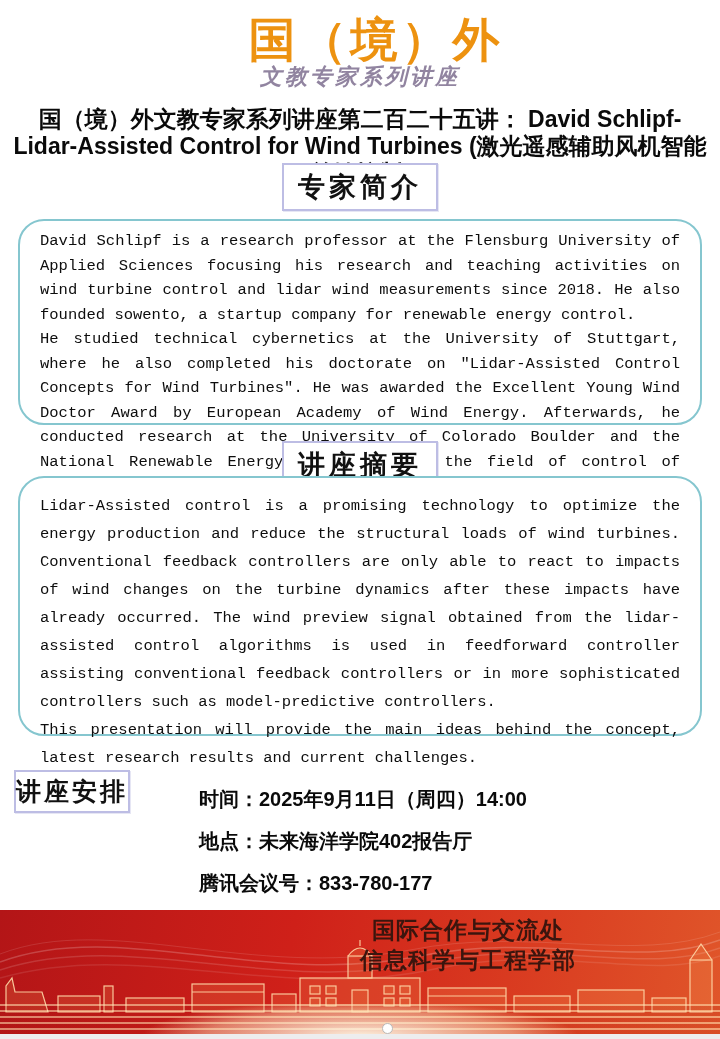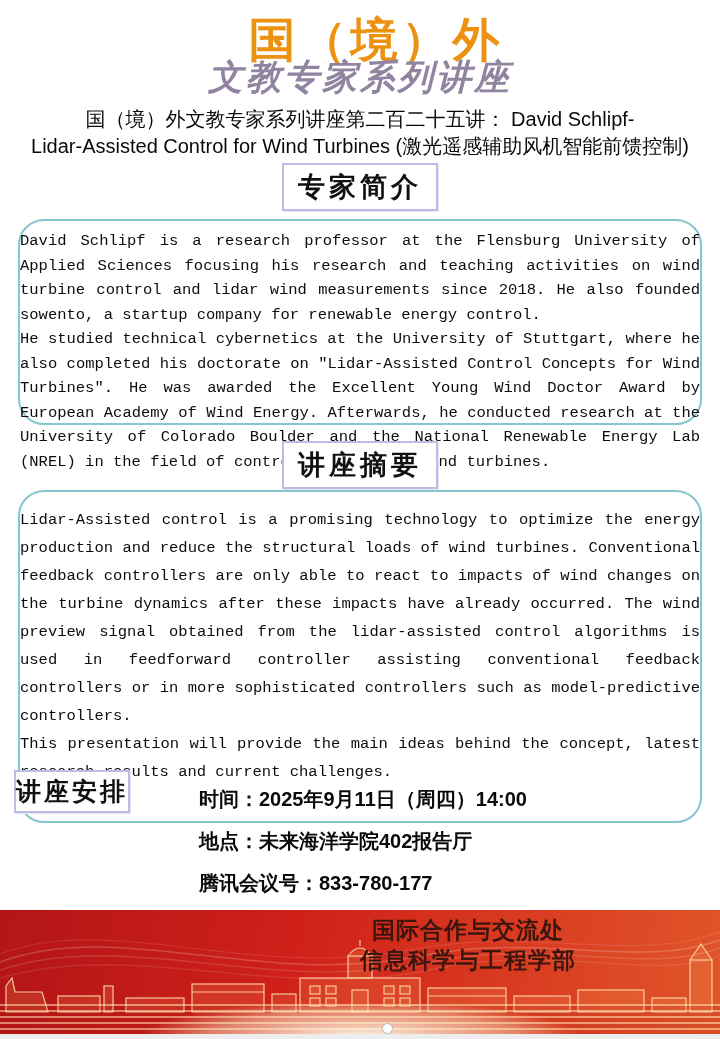--- a/index.html
+++ b/index.html
@@ -11,49 +11,49 @@
   }
   
   .logo { position:absolute; top:14px; left:0; right:0; text-align:center; }
   .logo-line1 {
     font-size:47px; font-weight:800; color:#ED9210;
     letter-spacing:4px; line-height:52px;
     font-family:"Liberation Sans", sans-serif;
     padding-left:32px;
   }
   .logo-line2 {
-    font-size:35px; font-weight:800; font-style:italic; color:#9184A0;
+    font-size:22px; font-weight:800; font-style:italic; color:#9184A0;
     letter-spacing:3px; line-height:34px; margin-top:-6px;
     font-family:"Liberation Sans", sans-serif;
   }
   
   .main-title {
     position:absolute; top:106px; left:6px; right:6px; text-align:center;
-    font-size:20px; font-weight:normal; color:#0a0a0a; line-height:27px;
+    font-size:23px; font-weight:bold; color:#0a0a0a; line-height:27px;
   }
   
   .section-label {
     position:absolute; left:50%; transform:translateX(-50%);
     border:2px solid #bdbde4; background:#ffffff;
     padding:4px 14px; font-family:"Liberation Serif", serif;
     font-size:27px; font-weight:600; color:#111;
     letter-spacing:4px; white-space:nowrap;
     box-shadow:1px 1px 0 #e6e6f4;
   }
   
   .rounded-box {
     position:absolute; left:18px; width:684px;
     border:2px solid #85c6cf; border-radius:26px; background:#fff;
-    padding:8px 0; color:#0d0d0d;
+    padding:8px 20px; color:#0d0d0d;
     font-family:"Liberation Mono", monospace;
     font-size:15.5px; text-align:justify;
   }
   .bio-box { top:219px; height:206px; }
   .bio-box p { line-height:24.5px; }
-  .abstract-box { top:490px; height:333px; padding-top:14px; }
+  .abstract-box { top:476px; height:260px; padding-top:14px; }
   .abstract-box p { line-height:28px; }
   
   .schedule-label {
     position:absolute; left:14px; top:770px; transform:none;
     border:2px solid #bdbde4; background:#fff;
     padding:3px 0; font-family:"Liberation Serif", serif;
     font-size:25px; font-weight:600; letter-spacing:3px; color:#111;
     box-shadow:1px 1px 0 #e6e6f4;
   }
   .schedule { position:absolute; left:175px; top:778px; }

